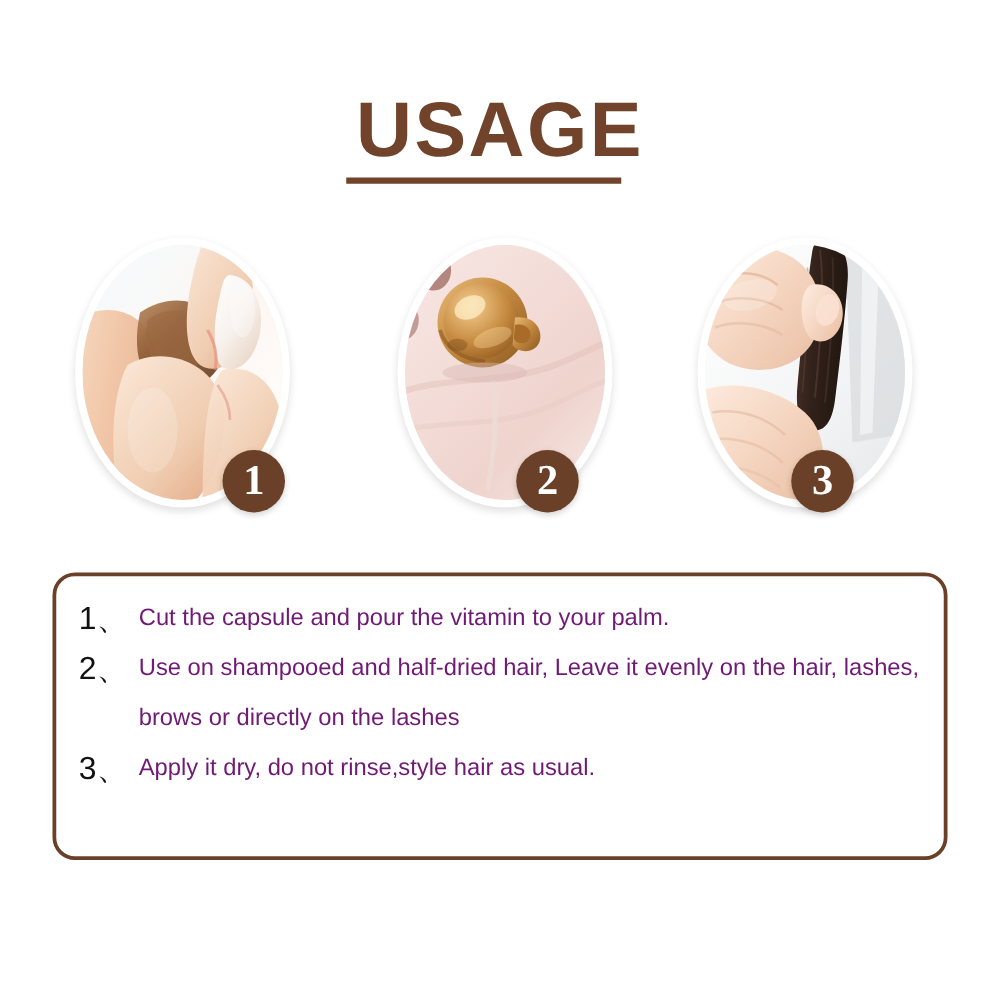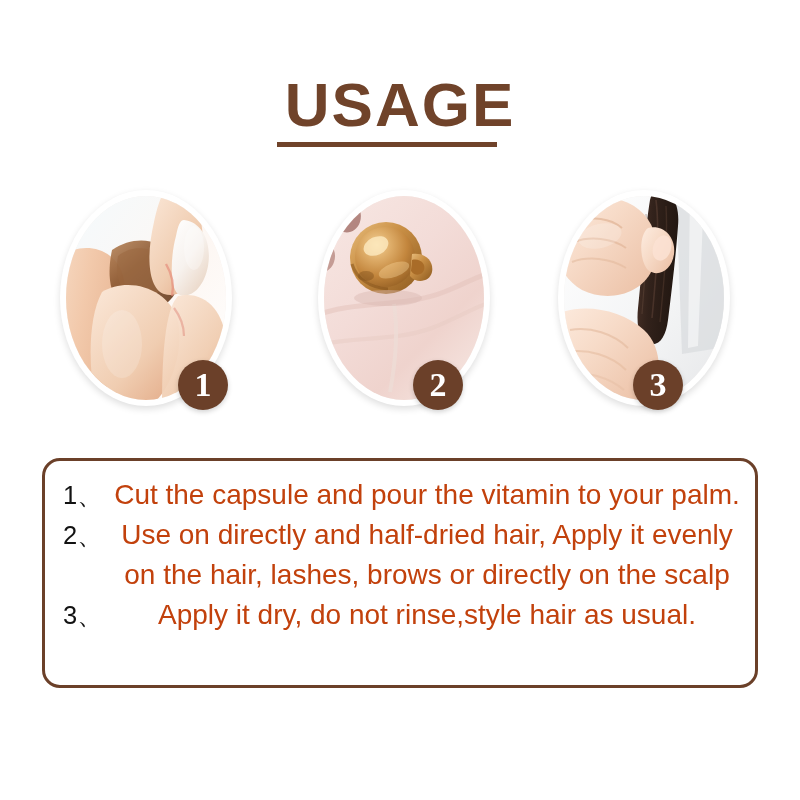--- a/index.html
+++ b/index.html
@@ -137,24 +137,23 @@
   .instr-num {
     flex: 0 0 auto;
     width: 48px;
     font-size: 25.5px;
     line-height: 40px;
     color: #121212;
     white-space: nowrap;
   }
   .instr-text {
     flex: 1 1 auto;
-    font-size: 28px;
+    font-size: 19px;
     line-height: 40px;
-    color: #c2410c;
-    text-align: center;
+    color: #701a75;
   }
 </style>
 </head>
 <body>
 
 <div class="title-wrap">
   <span class="title">USAGE</span>
 </div>
 <div class="title-underline"></div>
 
@@ -326,23 +325,23 @@
   <div class="instr-list">
 
     <div class="instr-item">
       <span class="instr-num">1、</span>
       <span class="instr-text">Cut the capsule and pour the vitamin to your palm.</span>
     </div>
 
     <div class="instr-item">
       <span class="instr-num">2、</span>
       <span class="instr-text">
-        <span>Use on directly and half-dried hair, Apply it</span>
+        <span>Use on shampooed and half-dried hair, Leave it</span>
         <span>evenly on the hair, lashes, brows or directly on</span>
-        <span>the scalp</span>
+        <span>the lashes</span>
       </span>
     </div>
 
     <div class="instr-item">
       <span class="instr-num">3、</span>
       <span class="instr-text">Apply it dry, do not rinse,style hair as usual.</span>
     </div>
 
   </div>
 </div>

